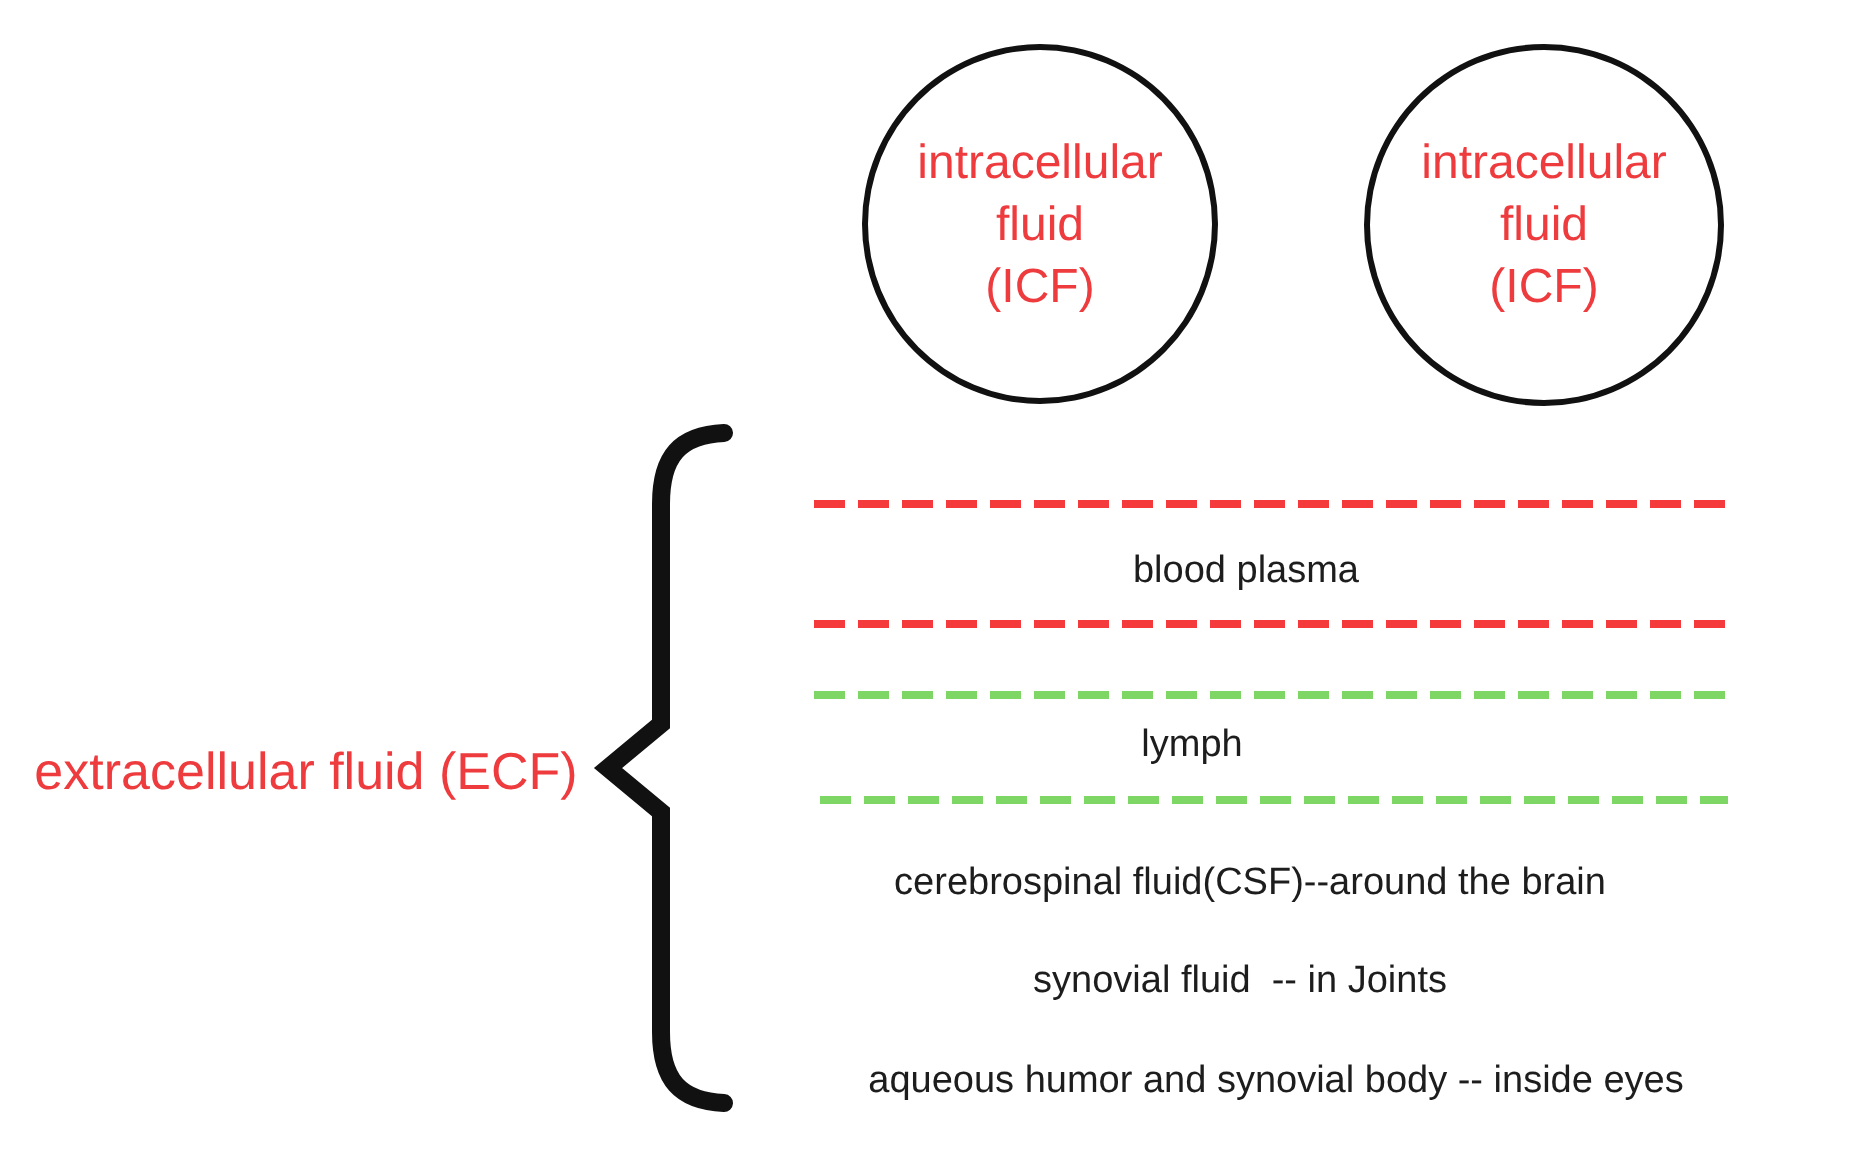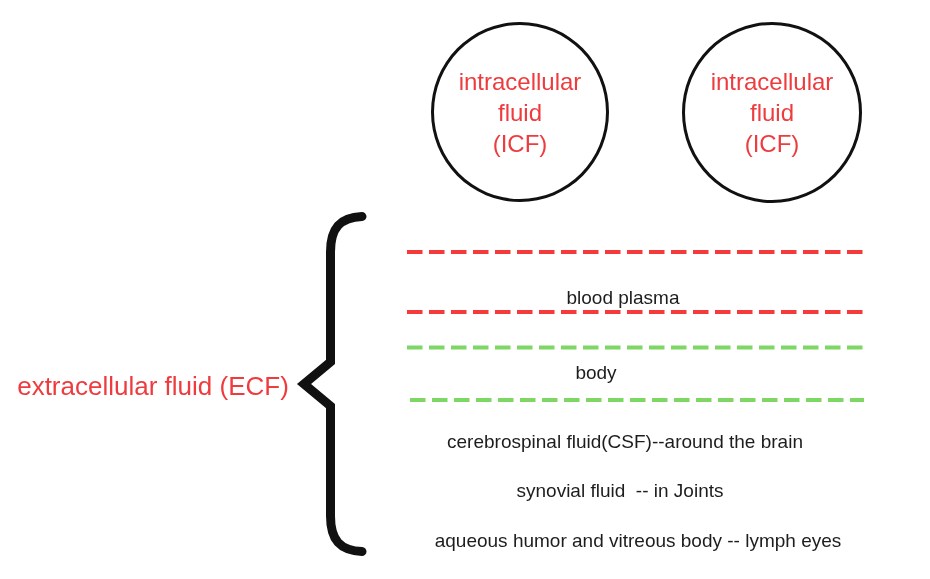--- a/index.html
+++ b/index.html
@@ -41,21 +41,21 @@
     white-space: pre;
   }
   .fluid-label {
     position: absolute;
     transform: translate(-50%, -50%);
     color: #1d1d1d;
     font-size: 19px;
     white-space: pre;
   }
   .label-interstitial { left: 638px; top: 213px; }
-  .label-blood-plasma { left: 623px; top: 298px; }
+  .label-blood-plasma { left: 623px; top: 286px; }
   .label-lymph        { left: 596px; top: 373px; }
   .label-csf          { left: 625px; top: 442px; }
   .label-synovial     { left: 620px; top: 491px; }
   .label-aqueous      { left: 638px; top: 541px; }
   .ecf-label {
     position: absolute;
     left: 153px;
     top: 386px;
     transform: translate(-50%, -50%);
     color: var(--text-red, #ee3b3e);
@@ -76,24 +76,24 @@
 
   <div class="icf-circle icf-circle-2">
     <span class="icf-line">intracellular</span>
     <span class="icf-line">fluid</span>
     <span class="icf-line">(ICF)</span>
   </div>
 
   <div class="ecf-label">extracellular fluid (ECF)</div>
 
   <div class="fluid-label label-blood-plasma">blood plasma</div>
-  <div class="fluid-label label-lymph">body</div>
+  <div class="fluid-label label-lymph">lymph</div>
   <div class="fluid-label label-csf">cerebrospinal fluid(CSF)--around the brain</div>
   <div class="fluid-label label-synovial">synovial fluid  -- in Joints</div>
-  <div class="fluid-label label-aqueous">aqueous humor and vitreous body -- lymph eyes</div>
+  <div class="fluid-label label-aqueous">aqueous humor and synovial body -- inside eyes</div>
 
   <svg class="overlay" width="930" height="579" viewBox="0 0 930 579">
     <path d="M 362,216.5 C 340,217.5 330.5,228 330.5,252
              L 330.5,362 L 304,384 L 330.5,406
              L 330.5,516 C 330.5,540 340,550.5 362,551.5" fill="none" stroke-width="9" stroke-linecap="round" stroke-linejoin="miter" stroke="#111111"></path>
 
     <line x1="407" y1="252" x2="863" y2="252" stroke-width="4" stroke-dasharray="15.5 6.5" stroke="#f53a3c"></line>
     <line x1="407" y1="312" x2="863" y2="312" stroke-width="4" stroke-dasharray="15.5 6.5" stroke="#f53a3c"></line>
     <line x1="407" y1="347.5" x2="863" y2="347.5" stroke-width="4" stroke-dasharray="15.5 6.5" stroke="#7ed764"></line>
     <line x1="410" y1="400" x2="864" y2="400" stroke-width="4" stroke-dasharray="15.5 6.5" stroke="#7ed764"></line>

